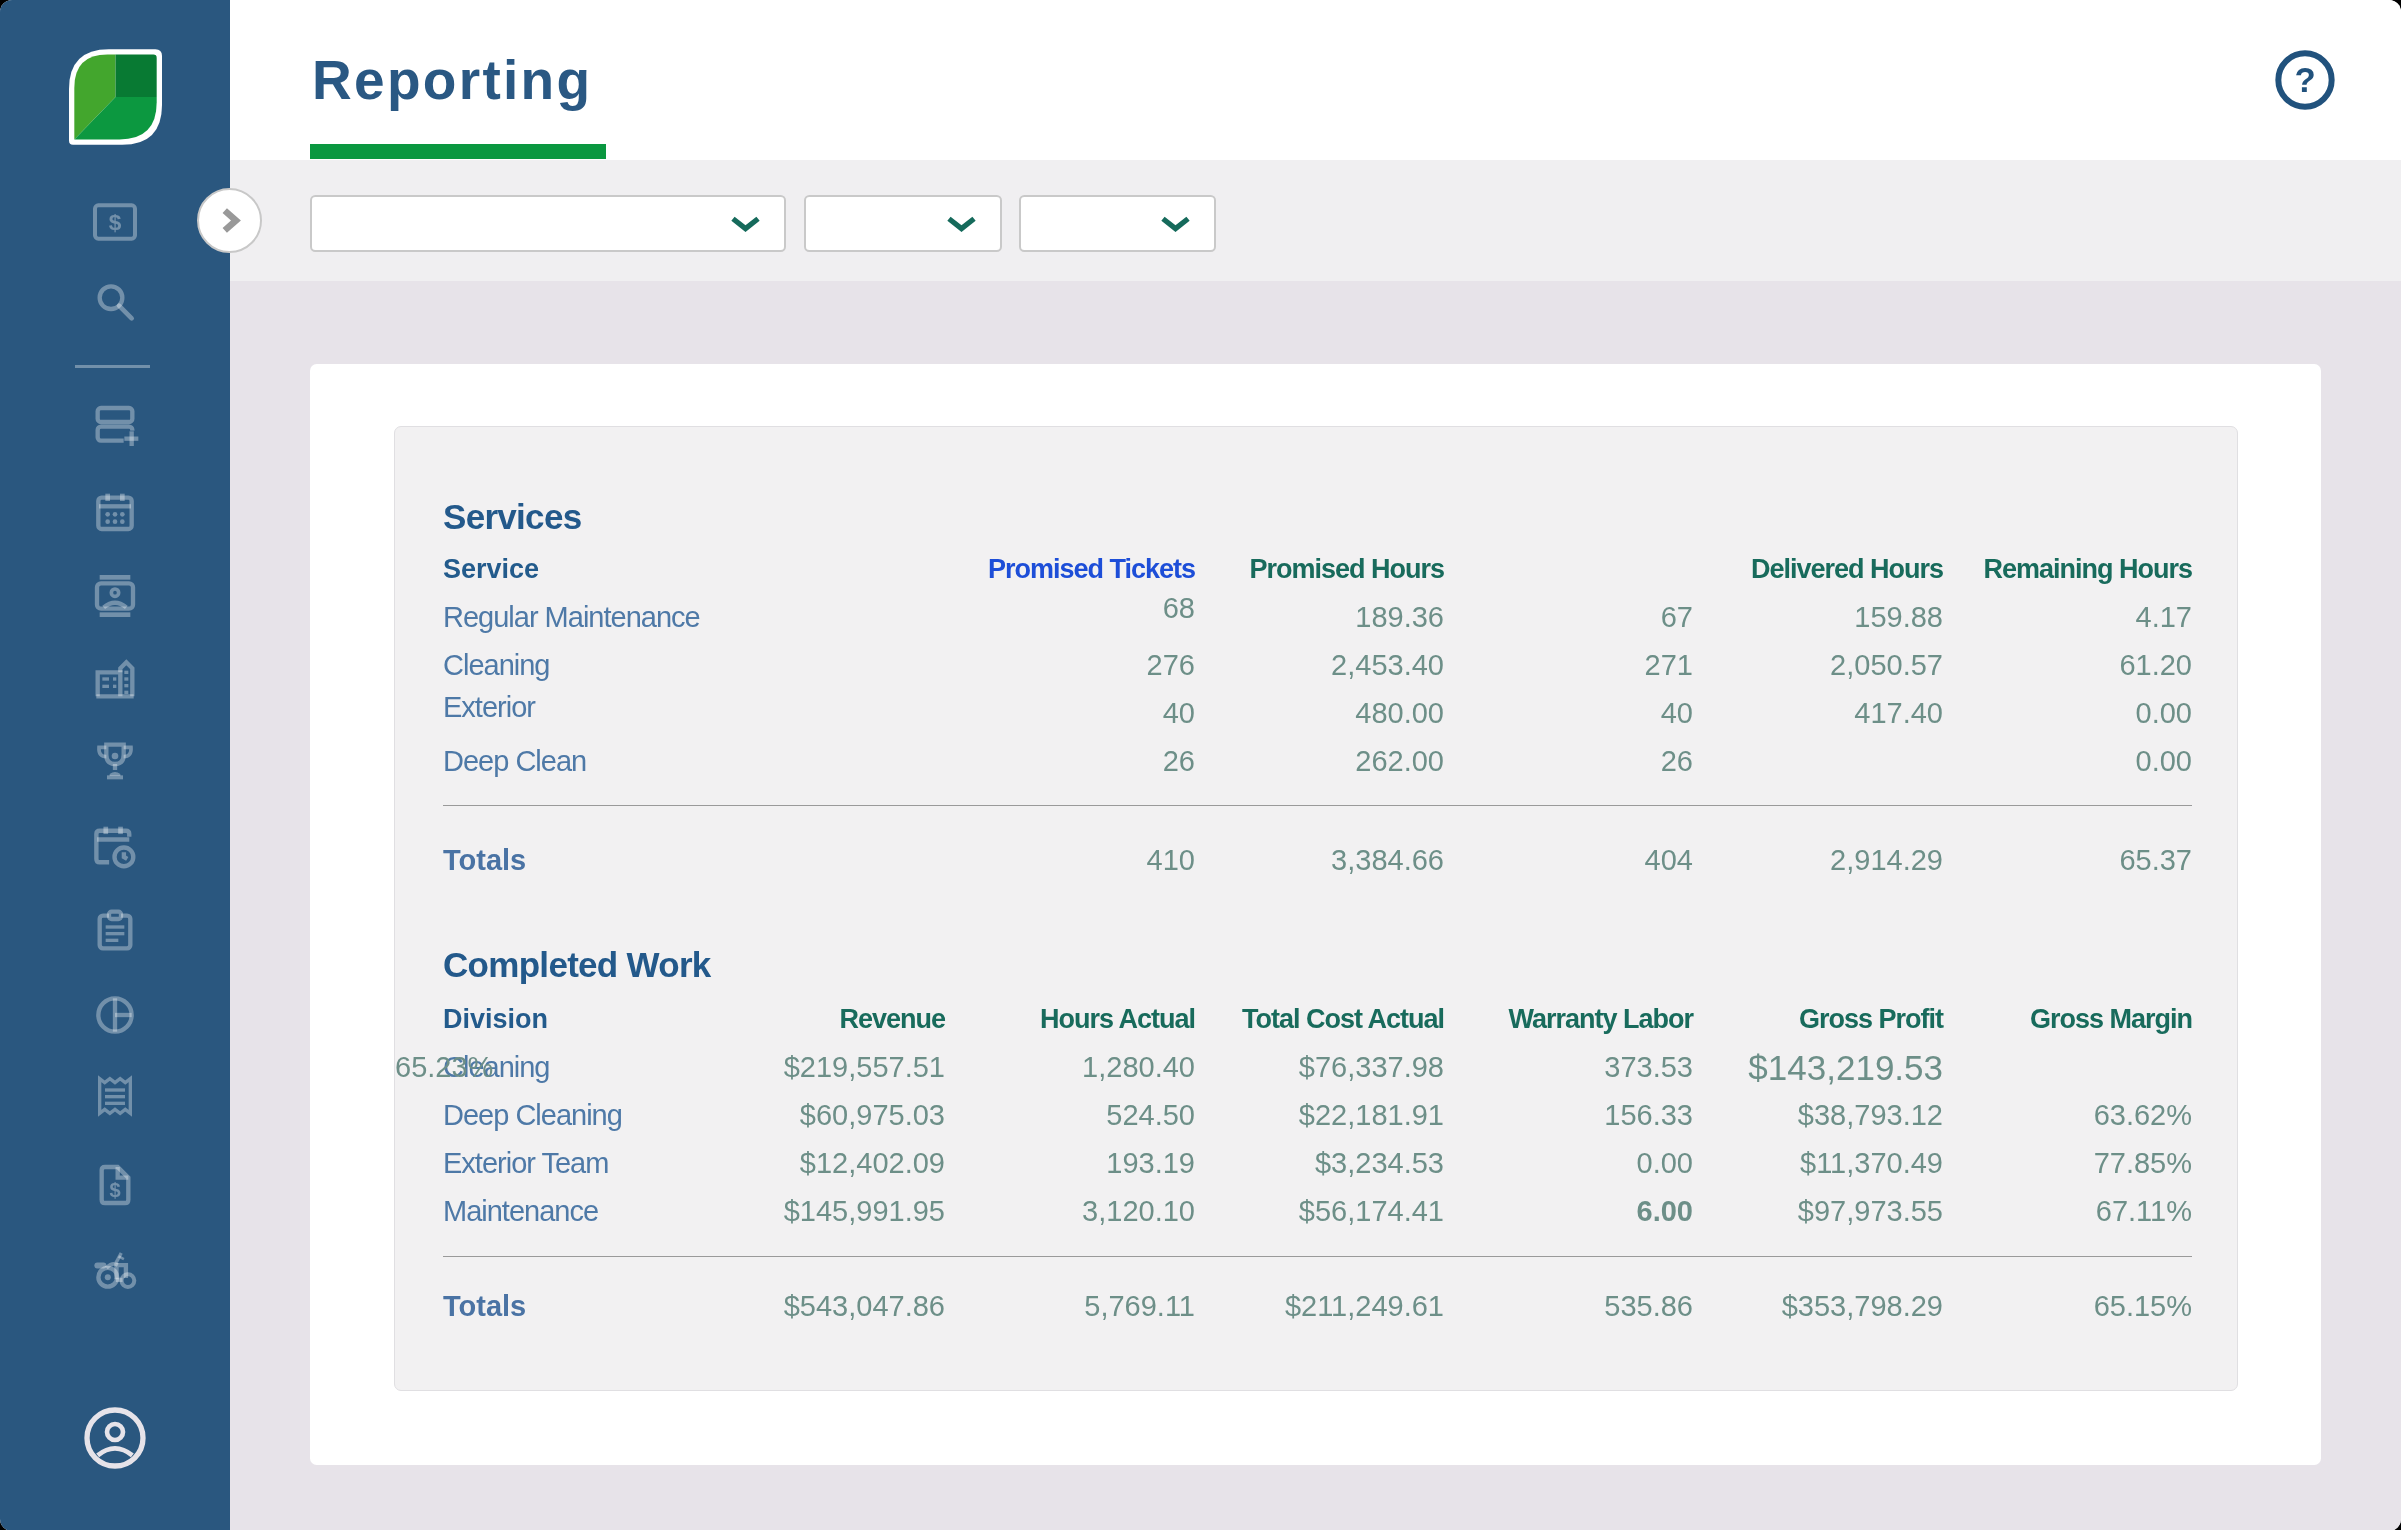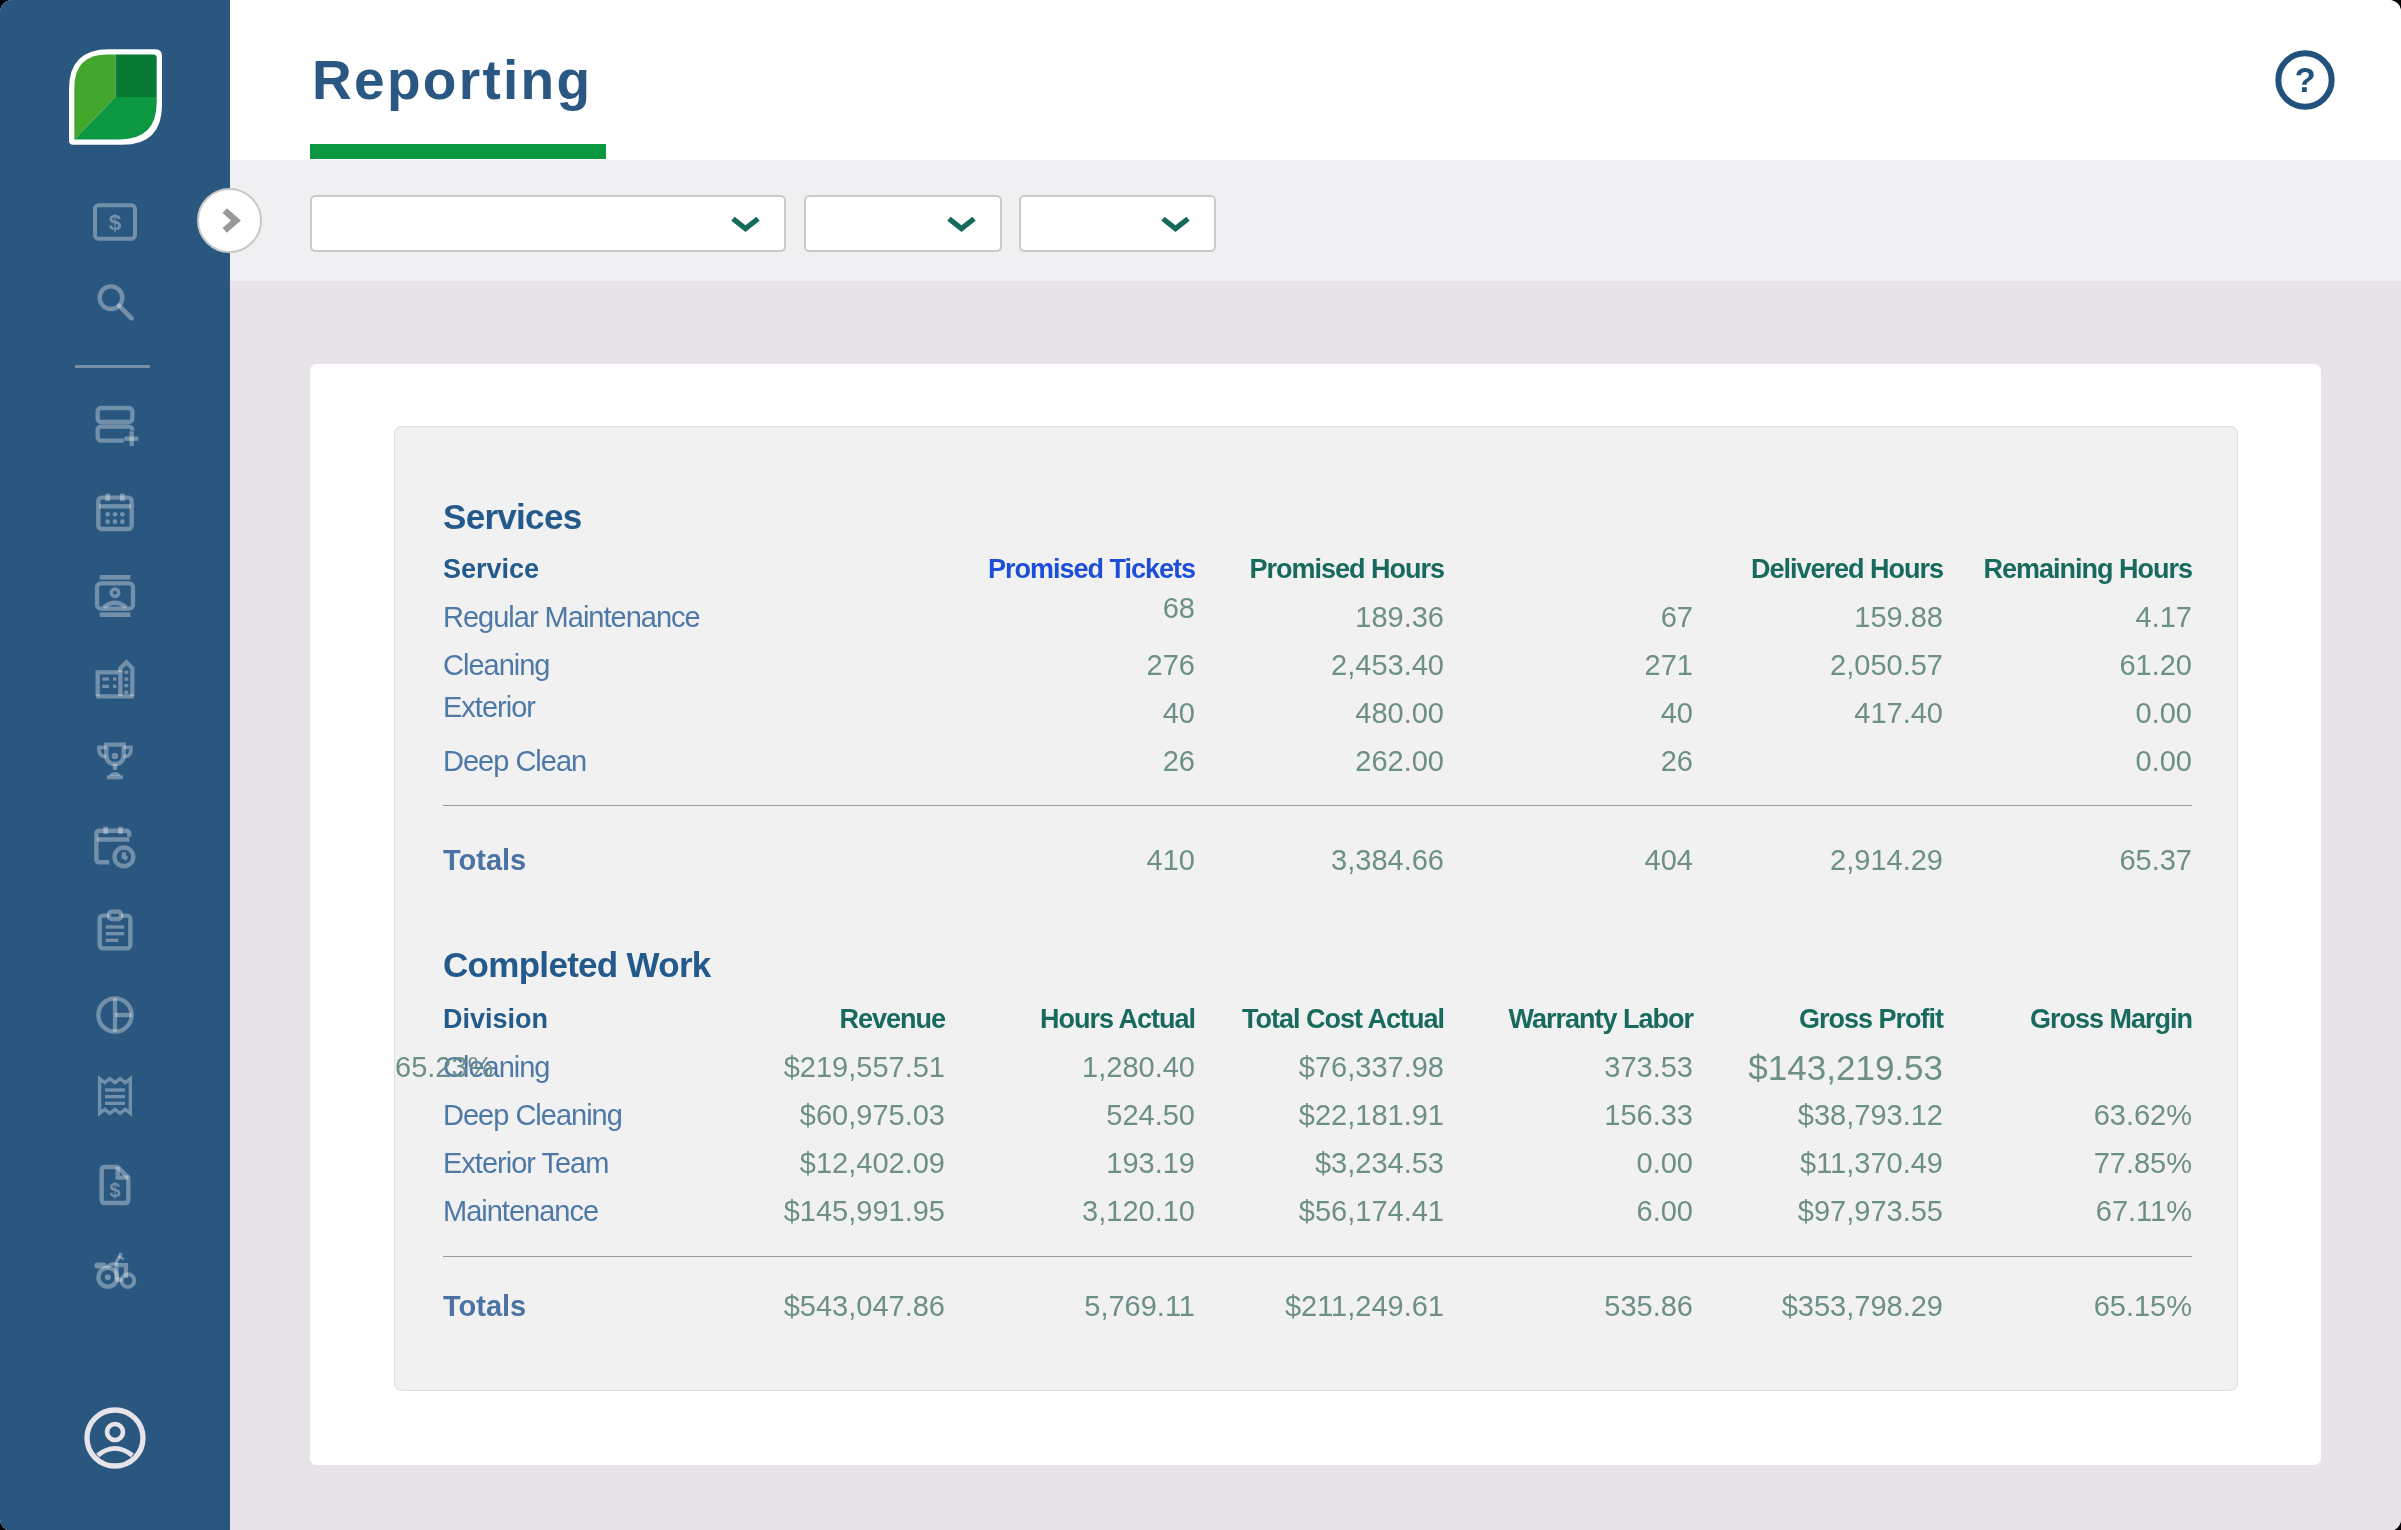--- a/index.html
+++ b/index.html
@@ -88,21 +88,21 @@
 <div class="c" style="top:722px;font-size:29px;line-height:29px;color:#6d8f88;left:0;width:550px;text-align:right;">$12,402.09</div>
 <div class="c" style="top:722px;font-size:29px;line-height:29px;color:#6d8f88;left:0;width:800px;text-align:right;">193.19</div>
 <div class="c" style="top:722px;font-size:29px;line-height:29px;color:#6d8f88;left:0;width:1049px;text-align:right;">$3,234.53</div>
 <div class="c" style="top:722px;font-size:29px;line-height:29px;color:#6d8f88;left:0;width:1298px;text-align:right;">0.00</div>
 <div class="c" style="top:722px;font-size:29px;line-height:29px;color:#6d8f88;left:0;width:1548px;text-align:right;">$11,370.49</div>
 <div class="c" style="top:722px;font-size:29px;line-height:29px;color:#6d8f88;left:0;width:1797px;text-align:right;">77.85%</div>
 <div class="c" style="top:770px;font-size:29px;line-height:29px;color:#4e79a7;letter-spacing:-1px;left:48px;">Maintenance</div>
 <div class="c" style="top:770px;font-size:29px;line-height:29px;color:#6d8f88;left:0;width:550px;text-align:right;">$145,991.95</div>
 <div class="c" style="top:770px;font-size:29px;line-height:29px;color:#6d8f88;left:0;width:800px;text-align:right;">3,120.10</div>
 <div class="c" style="top:770px;font-size:29px;line-height:29px;color:#6d8f88;left:0;width:1049px;text-align:right;">$56,174.41</div>
-<div class="c" style="top:770px;font-size:29px;line-height:29px;color:#6d8f88;left:0;width:1298px;text-align:right;">6.00</div>
+<div class="c" style="top:770px;font-size:29px;line-height:29px;color:#6d8f88;left:0;width:1298px;text-align:right;font-weight:bold;">6.00</div>
 <div class="c" style="top:770px;font-size:29px;line-height:29px;color:#6d8f88;left:0;width:1548px;text-align:right;">$97,973.55</div>
 <div class="c" style="top:770px;font-size:29px;line-height:29px;color:#6d8f88;left:0;width:1797px;text-align:right;">67.11%</div>
 <div class="divider" style="top:829px;"></div>
 <div class="c" style="top:865px;font-size:29px;line-height:29px;color:#4a73a4;font-weight:bold;left:48px;">Totals</div>
 <div class="c" style="top:865px;font-size:29px;line-height:29px;color:#6d8f88;left:0;width:550px;text-align:right;">$543,047.86</div>
 <div class="c" style="top:865px;font-size:29px;line-height:29px;color:#6d8f88;left:0;width:800px;text-align:right;">5,769.11</div>
 <div class="c" style="top:865px;font-size:29px;line-height:29px;color:#6d8f88;left:0;width:1049px;text-align:right;">$211,249.61</div>
 <div class="c" style="top:865px;font-size:29px;line-height:29px;color:#6d8f88;left:0;width:1298px;text-align:right;">535.86</div>
 <div class="c" style="top:865px;font-size:29px;line-height:29px;color:#6d8f88;left:0;width:1548px;text-align:right;">$353,798.29</div>
 <div class="c" style="top:865px;font-size:29px;line-height:29px;color:#6d8f88;left:0;width:1797px;text-align:right;">65.15%</div>

